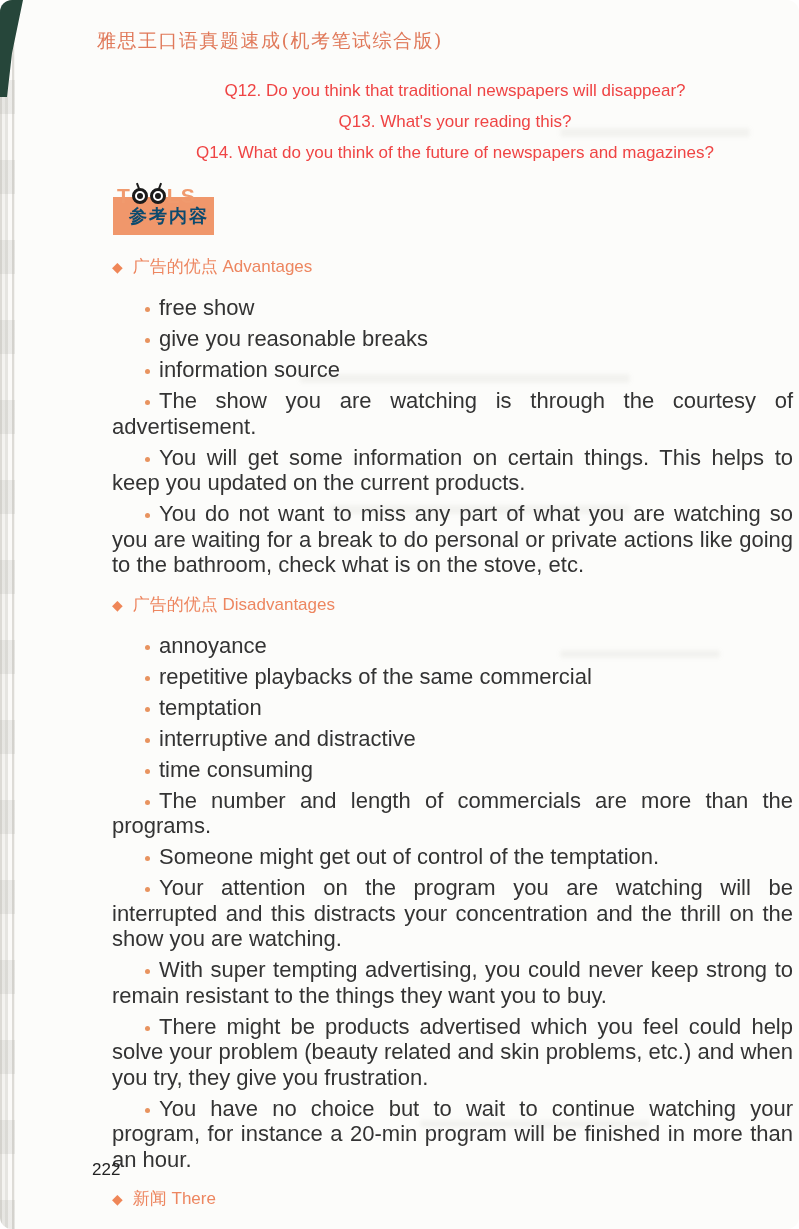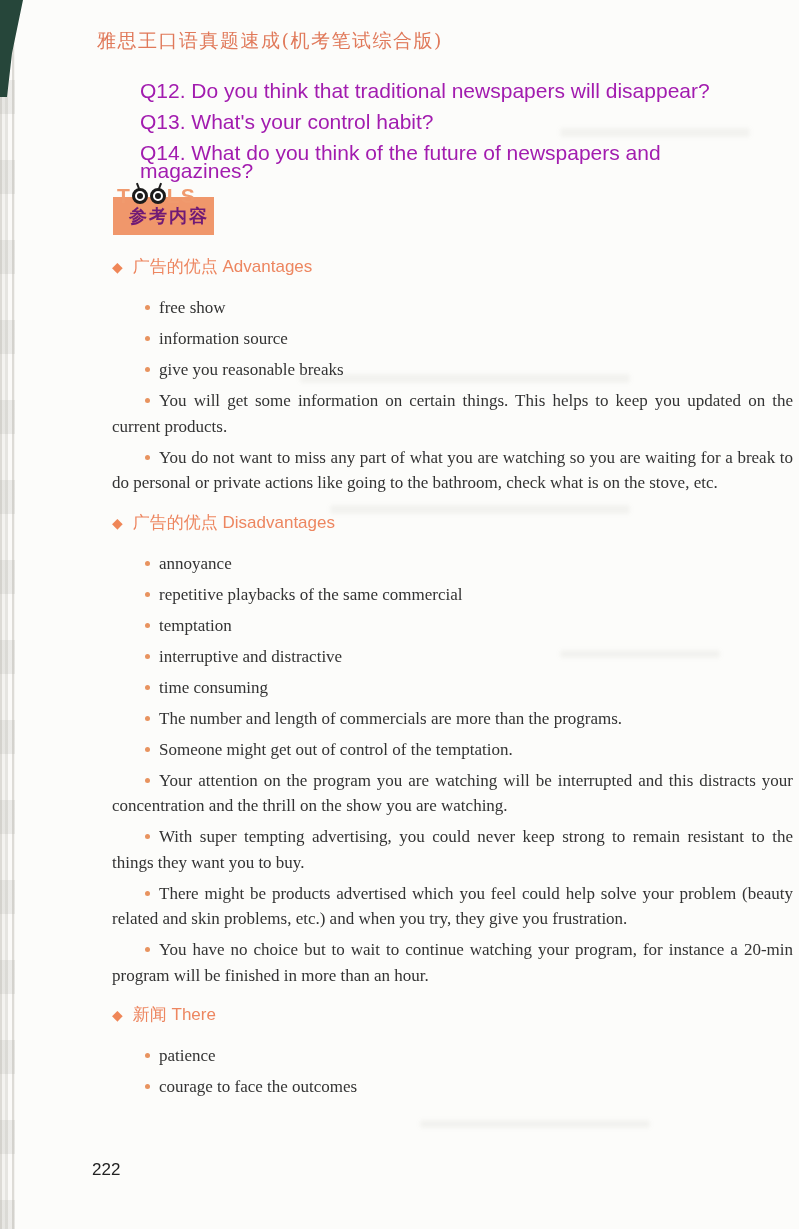--- a/index.html
+++ b/index.html
@@ -1,19 +1,20 @@
 <!DOCTYPE html>
 <html><head>
 <meta charset="utf-8">
 <style>
   html,body { margin:0; padding:0; background:#ffffff; }
   .page {
     position:relative; width:799px; height:1229px;
     background:#fcfcfa; overflow:hidden;
     font-family:"Liberation Sans", sans-serif;
+    border-radius:12px;
   }
   
   .scan-edge {
     position:absolute; left:0; top:0; width:15px; height:100%;
     background:
       repeating-linear-gradient(180deg, rgba(170,170,164,.18) 0 34px, rgba(255,255,255,0) 34px 80px),
       repeating-linear-gradient(90deg, #dddbd6 0 2px, #f4f3f0 2px 5px, #e6e5e1 5px 8px, #fbfaf8 8px 12px);
   }
   .cover-corner {
     position:absolute; left:0; top:0; width:26px; height:97px;
@@ -28,21 +29,21 @@
   .bleed.b4 { left:560px; top:650px; width:160px; height:8px; }
   .bleed.b5 { left:420px; top:1120px; width:230px; height:8px; }
 
   .book-header {
     position:absolute; left:97px; top:28px;
     font-family:"DejaVu Serif", serif;
     font-size:19px; letter-spacing:1.5px; color:#e0795a;
   }
 
   .questions { position:absolute; left:140px; top:82px; width:630px; }
-  .question { margin:0 0 13px 0; font-size:21px; line-height:18px; color:#a21caf; }
+  .question { margin:0 0 13px 0; font-size:17px; line-height:18px; color:#ef4444;text-align:center; }
 
   .tools-row {
     position:absolute; left:117px; top:184px; height:24px;
     display:flex; align-items:center; z-index:2;
   }
   .tools-letter { font-size:21px; font-weight:bold; color:#f09a6e; letter-spacing:1px; }
   .eye {
     box-sizing:border-box; width:16px; height:16px; margin:0 1px;
     border:3.5px solid #1b1b1b; border-radius:50%; background:#fff; position:relative;
   }
@@ -51,32 +52,32 @@
     width:6px; height:6px; background:#1b1b1b; border-radius:50%;
   }
   .eye::before { content:''; position:absolute; width:2px; height:6px; background:#1b1b1b; top:-8px; }
   .eye.left::before  { left:2px;  transform:rotate(-22deg); }
   .eye.right::before { right:2px; transform:rotate(22deg); }
 
   .ref-box {
     position:absolute; left:113px; top:197px; width:101px; height:38px;
     background:#f0976b; display:flex; align-items:center; justify-content:center; z-index:1;
   }
-  .ref-box-label { color:#701a75; font-size:18px; font-weight:bold; letter-spacing:2px;margin-left:11px; }
+  .ref-box-label { color:#0c4a6e; font-size:18px; font-weight:bold; letter-spacing:2px;margin-left:11px; }
 
   .content { position:absolute; left:112px; top:256px; width:681px; }
   .topic + .topic { margin-top:16px; }
   .topic-header {
     display:flex; align-items:center; margin:0 0 17px 0;
     font-size:17px; line-height:22px; color:#ed8660;
   }
   .diamond-icon { font-size:14px; color:#ef8657; margin-right:10px; line-height:22px; }
   .item {
     margin:0 0 5.5px 0; text-indent:33px; text-align:justify;
-    font-size:17px; line-height:25.5px; color:#333333;font-family:Liberation Serif, serif;
+    font-size:22px; line-height:25.5px; color:#333333;
   }
   .dot {
     display:inline-block; width:5px; height:5px; border-radius:50%;
     background:#e8935f; margin-right:9px; vertical-align:3px;
   }
 
   .page-number {
     position:absolute; left:92px; top:1160px;
     font-family:Liberation Sans, sans-serif; font-size:17px; color:#222222;
   }
@@ -92,21 +93,21 @@
   <div class="bleed b1"></div>
   <div class="bleed b2"></div>
   <div class="bleed b3"></div>
   <div class="bleed b4"></div>
   <div class="bleed b5"></div>
 
   <div class="book-header">雅思王口语真题速成(机考笔试综合版)</div>
 
   <div class="questions">
       <p class="question">Q12. Do you think that traditional newspapers will disappear?</p>
-      <p class="question">Q13. What's your control habit?</p>
+      <p class="question">Q13. What's your reading this?</p>
       <p class="question">Q14. What do you think of the future of newspapers and magazines?</p>
     </div>
 
   <div class="tools-row">
     <span class="tools-letter">T</span>
     <span class="eye left"></span>
     <span class="eye right"></span>
     <span class="tools-letter">LS</span>
   </div>
 
@@ -114,22 +115,23 @@
     <span class="ref-box-label">参考内容</span>
   </div>
 
   <div class="content">
       <section class="topic">
         <div class="topic-header">
           <span class="diamond-icon">◆</span>
           <span>广告的优点 Advantages</span>
         </div>
         <p class="item"><span class="dot"></span>free show</p>
+        <p class="item"><span class="dot"></span>give you reasonable breaks</p>
         <p class="item"><span class="dot"></span>information source</p>
-        <p class="item"><span class="dot"></span>give you reasonable breaks</p>
+        <p class="item"><span class="dot"></span>The show you are watching is through the courtesy of advertisement.</p>
         <p class="item"><span class="dot"></span>You will get some information on certain things. This helps to keep you updated on the current products.</p>
         <p class="item"><span class="dot"></span>You do not want to miss any part of what you are watching so you are waiting for a break to do personal or private actions like going to the bathroom, check what is on the stove, etc.</p>
       </section>
       <section class="topic">
         <div class="topic-header">
           <span class="diamond-icon">◆</span>
           <span>广告的优点 Disadvantages</span>
         </div>
         <p class="item"><span class="dot"></span>annoyance</p>
         <p class="item"><span class="dot"></span>repetitive playbacks of the same commercial</p>

